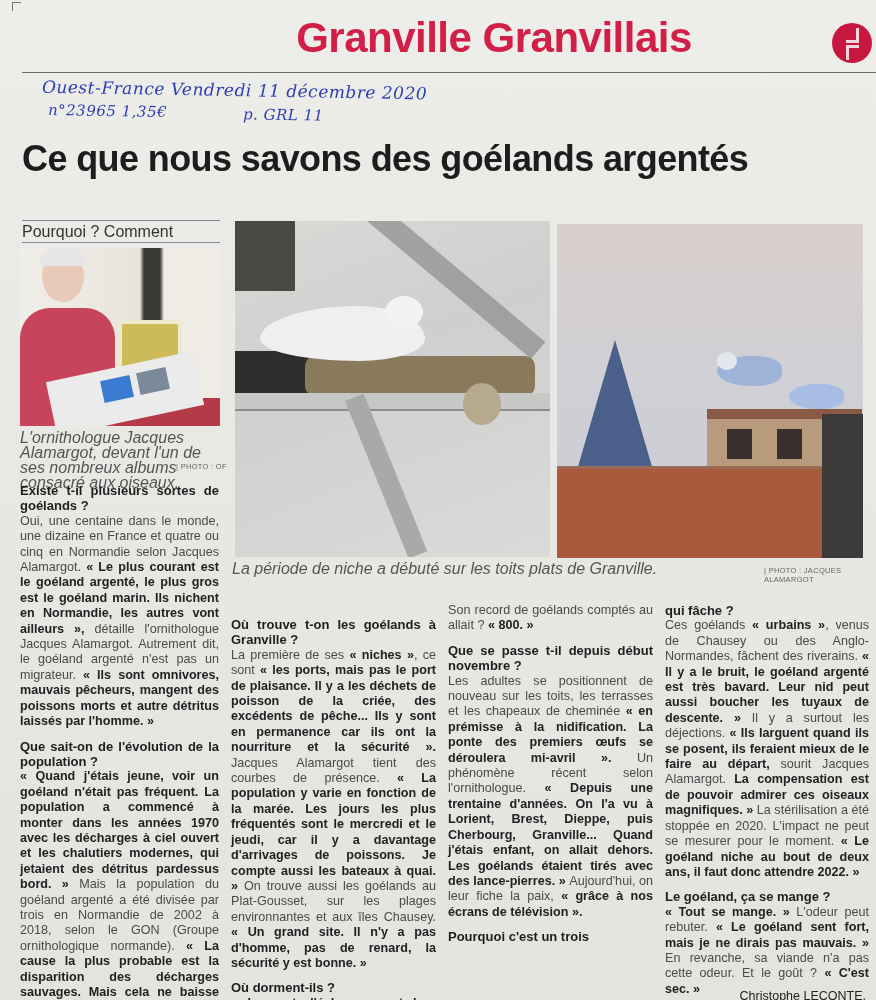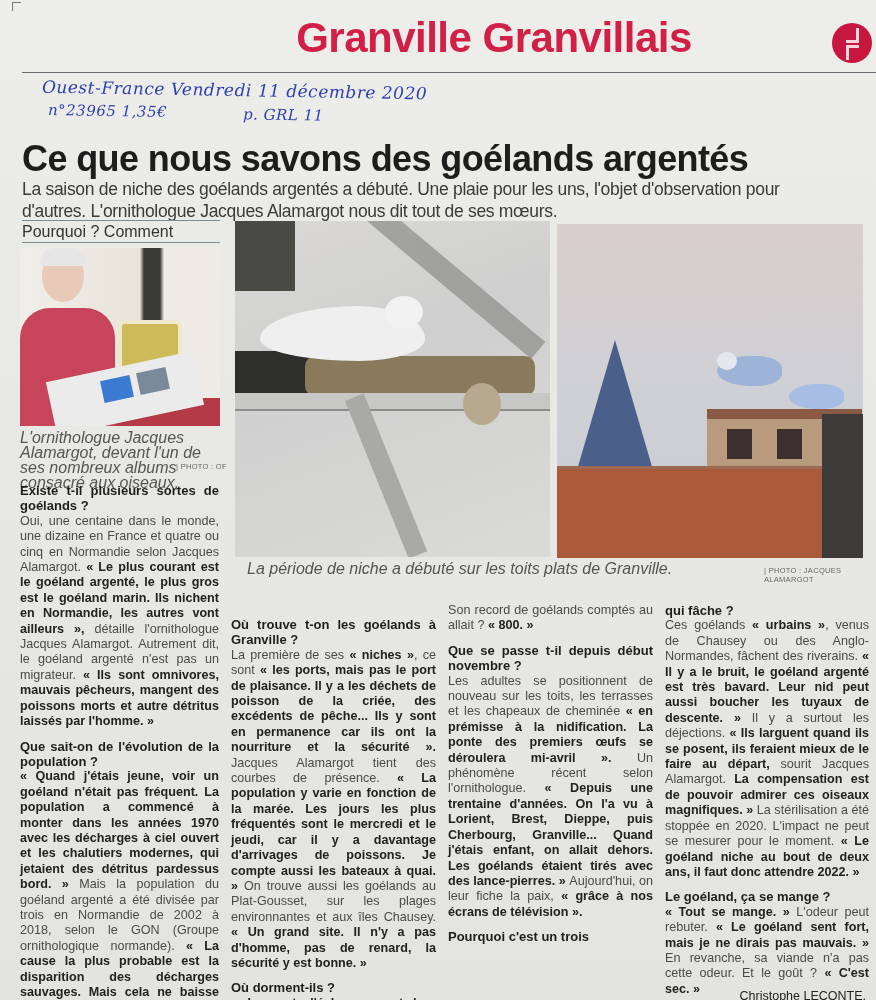--- a/index.html
+++ b/index.html
@@ -107,21 +107,20 @@
     <div class="l1"></div>
       <div class="l2"></div>
   </div>
   <div class="rule-top"></div>
 
   <div class="handwriting hw1">Ouest-France Vendredi 11 décembre 2020</div>
   <div class="handwriting hw2">n°23965  1,35€</div>
   <div class="handwriting hw3">p. GRL 11</div>
 
   <h1 class="headline">Ce que nous savons des goélands argentés</h1>
-  <p class="lede">La saison de niche des goélands argentés a débuté. Une plaie pour les uns, l'objet d'observation pour d'autres. L'ornithologue Jacques Alamargot nous dit tout de ses mœurs.</p>
 
   <div class="kicker-rule" style="top:220px"></div>
   <div class="kicker">Pourquoi ? Comment</div>
   <div class="kicker-rule" style="top:242px"></div>
 
   <div class="photo photo-portrait">
     <div class="pp-man"></div>
       <div class="pp-head"></div>
       <div class="pp-hair"></div>
     <div class="pp-chair"></div>
@@ -151,21 +150,21 @@
       <div class="pc-stack-top"></div>
     <div class="pc-hole1"></div>
       <div class="pc-hole2"></div>
     <div class="pc-base-top"></div>
       <div class="pc-base"></div>
       <div class="pc-dark"></div>
     <div class="pc-gull1"></div>
       <div class="pc-gull1h"></div>
       <div class="pc-gull2"></div>
   </div>
-  <div class="caption" style="left:232px; top:561px;margin-left:15px;">La période de niche a débuté sur les toits plats de Granville.</div>
+  <div class="caption" style="left:232px; top:561px;">La période de niche a débuté sur les toits plats de Granville.</div>
   <div class="credit" style="left:764px; top:566px;">| PHOTO : JACQUES ALAMARGOT</div>
 
   <div class="body-text col1">
     <span class="sub">Existe t-il plusieurs sortes de goélands ?</span>
     <span>Oui, une centaine dans le monde, une dizaine en France et quatre ou cinq en Normandie selon Jacques Alamargot. </span><span class="q">« Le plus courant est le goéland argenté, le plus gros est le goéland marin. Ils nichent en Normandie, les autres vont ailleurs », </span><span>détaille l'ornithologue Jacques Alamargot. Autrement dit, le goéland argenté n'est pas un migrateur. </span><span class="q">« Ils sont omnivores, mauvais pêcheurs, mangent des poissons morts et autre détritus laissés par l'homme. »</span>
     <span class="sp"></span>
     <span class="sub">Que sait-on de l'évolution de la population ?</span>
     <span class="q">« Quand j'étais jeune, voir un goéland n'était pas fréquent. La population a commencé à monter dans les années 1970 avec les décharges à ciel ouvert et les chalutiers modernes, qui jetaient des détritus pardessus bord. » </span><span>Mais la population du goéland argenté a été divisée par trois en Normandie de 2002 à 2018, selon le GON (Groupe ornithologique normande). </span><span class="q">« La cause la plus probable est la disparition des décharges sauvages. Mais cela ne baisse pas à Granville, qui est un sanctuaire. Curieusement, la population des goélands marins est stable. »</span>
   </div>
 

